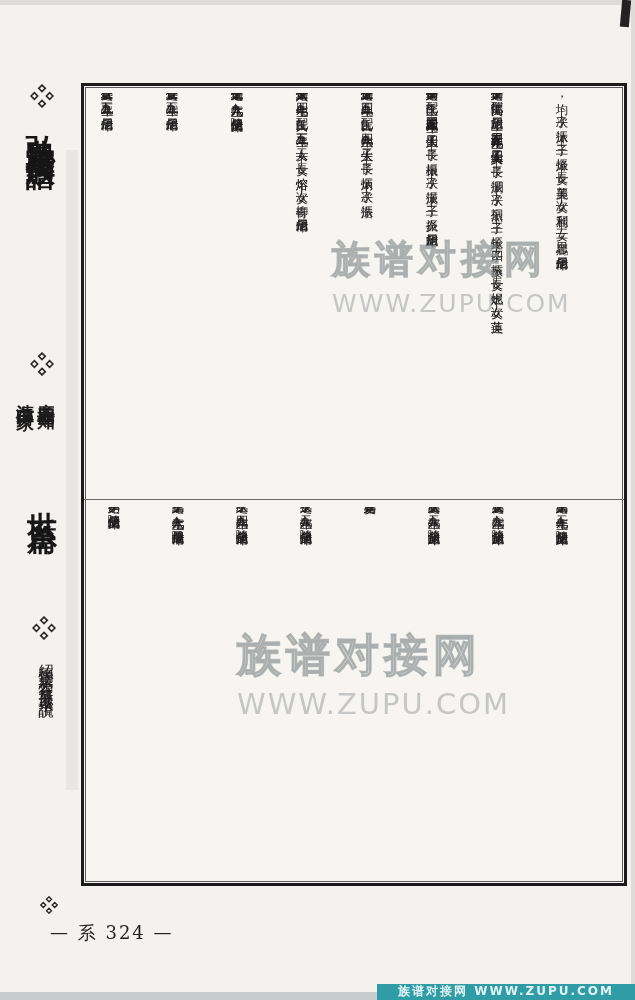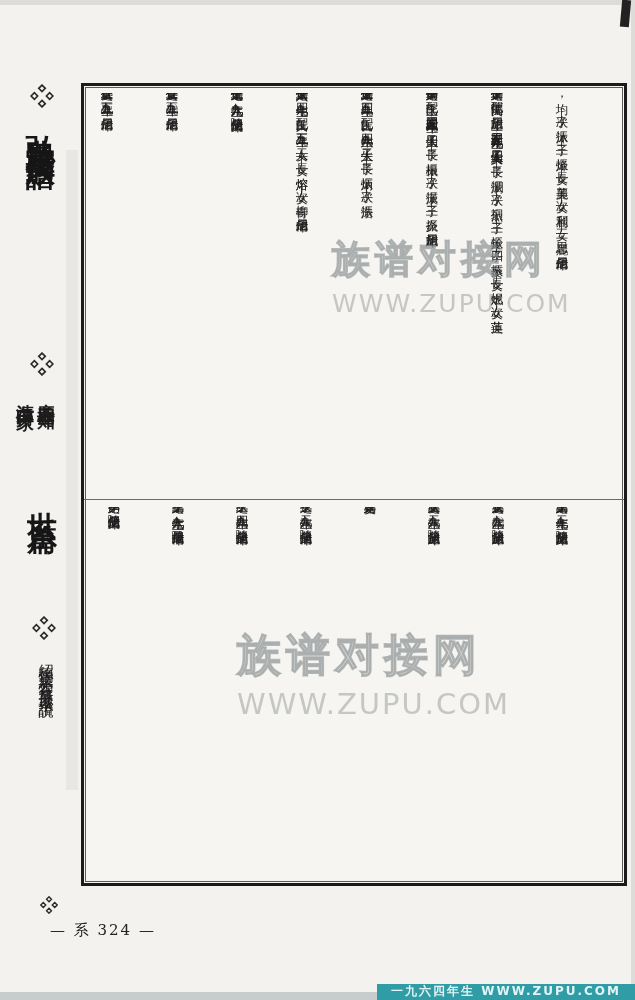--- a/index.html
+++ b/index.html
@@ -31,21 +31,21 @@
   .sec-bottom .entry{margin-block-end:1px}
   .entry.cont{text-indent:0;padding-block-start:46px}
 
   
   .side-title{position:absolute;left:21px;top:112px;writing-mode:vertical-rl;font-size:29px;letter-spacing:4px;font-weight:600;color:#161616}
   .mottos{position:absolute;left:15px;top:389px;height:102px;writing-mode:vertical-rl;font-size:18px;line-height:21px;letter-spacing:3px;font-weight:600}
   .mottos span{display:block}
   .section-title{position:absolute;left:21px;top:487px;writing-mode:vertical-rl;font-size:30px;letter-spacing:7px;font-weight:600;color:#161616}
   .sub-note{position:absolute;left:36px;top:652px;writing-mode:vertical-rl;font-size:15px;letter-spacing:3px;color:#1d1d1d}
   .orn{position:absolute}
-  .footer{position:absolute;left:50px;top:921px;font-size:15px;letter-spacing:2px;color:#222}
+  .footer{position:absolute;left:50px;top:921px;font-size:18px;letter-spacing:2px;color:#222}
 
   
   .wm{position:absolute;pointer-events:none;text-align:left;white-space:nowrap}
   .wm .cn{
     display:block;font-weight:bold;color:rgba(150,156,156,0.34);
     -webkit-text-stroke:1.2px rgba(135,142,142,0.55);letter-spacing:5px;
     font-family:"DejaVu Sans","Liberation Sans",sans-serif;
   }
   .wm .en{display:block;font-weight:normal;color:rgba(148,154,154,0.5);letter-spacing:2px;
     font-family:"DejaVu Sans","Liberation Sans",sans-serif}
@@ -143,13 +143,13 @@
 </div>
 
 <div class="wm wm1">
   <span class="cn">族谱对接网</span>
   <span class="en">WWW.ZUPU.COM</span>
 </div>
 <div class="wm wm2">
   <span class="cn">族谱对接网</span>
   <span class="en">WWW.ZUPU.COM</span>
 </div>
-<div class="wm-bar">一九六四年生 WWW.ZUPU.COM</div>
+<div class="wm-bar">族谱对接网 WWW.ZUPU.COM</div>
 
 </body></html>

